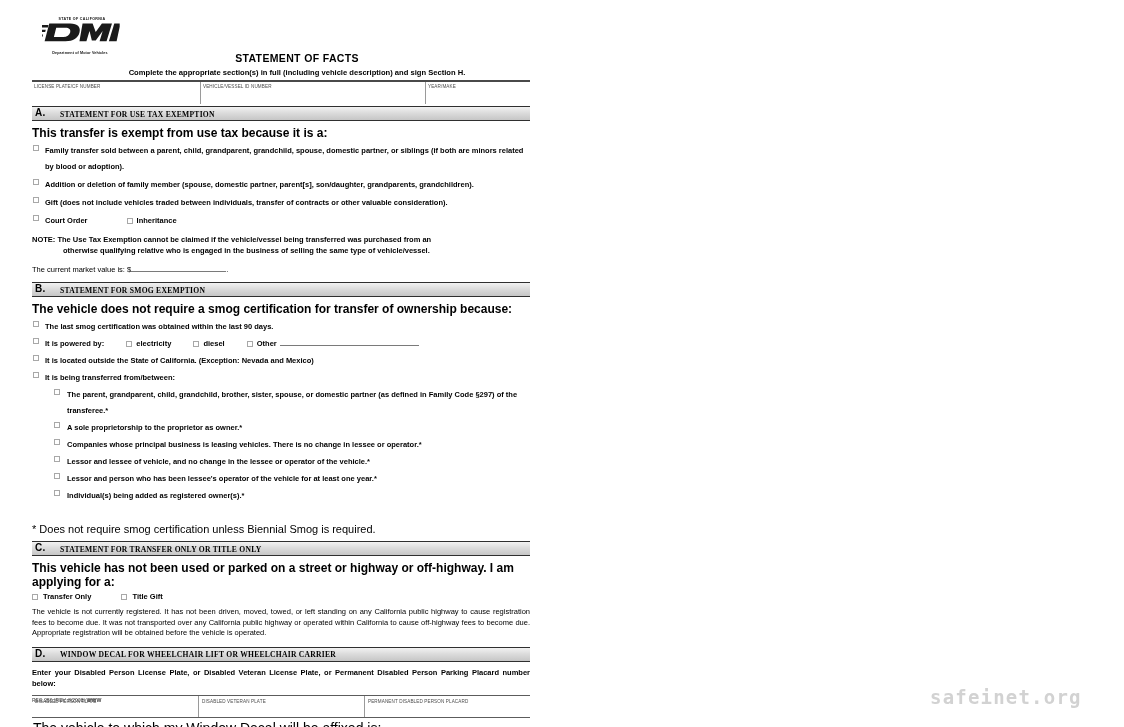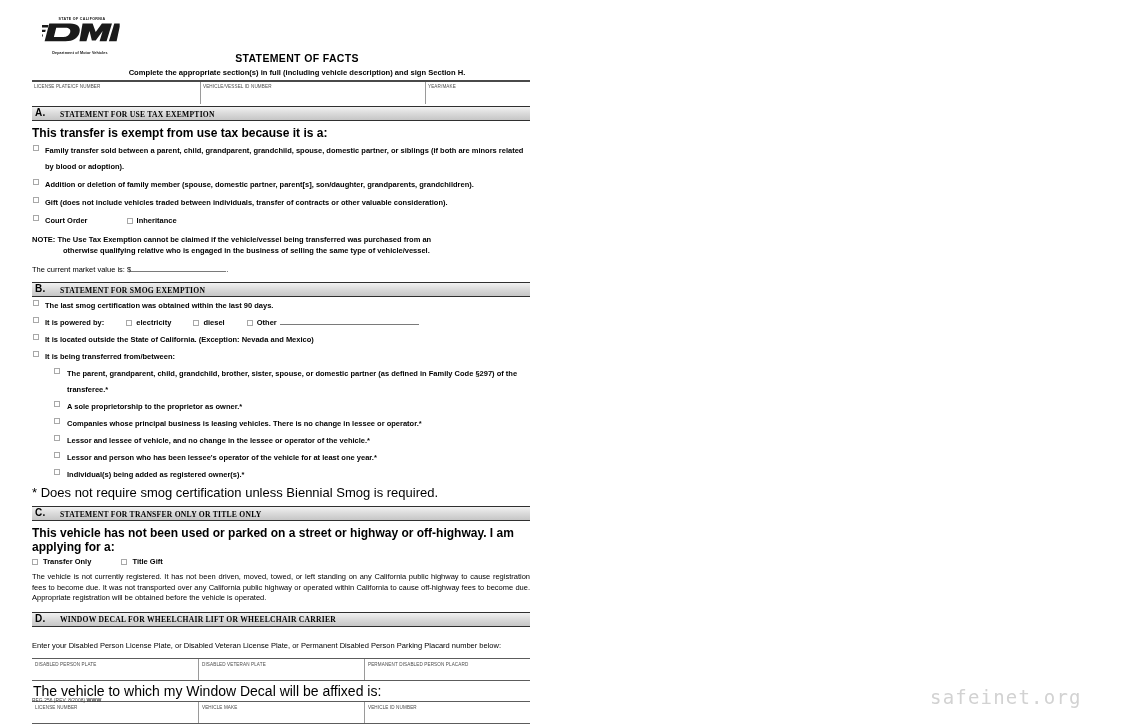--- a/index.html
+++ b/index.html
@@ -74,21 +74,21 @@
   .frow .cap{position:absolute;top:1px;}
   .frow .vdiv{height:21px;}
 
   .plainline{font-size:14px;padding:2px 0 2px 1px;}
 
   .footer{position:absolute;left:32px;top:697px;font-size:4.8px;color:#3a3a3a;letter-spacing:.1px;}
   .footer b{font-size:5.2px;}
 
   .watermark{position:absolute;left:930px;top:686px;
     font-family:"DejaVu Sans Mono", monospace;font-size:19px;color:#d2d2d2;
-    letter-spacing:1.2px;}
+    letter-spacing:1.2px;font-weight:bold;}
 </style>
 </head>
 <body>
 
 <div class="page">
 
   <div class="logo-wrap">
     <div class="logo-top">STATE OF CALIFORNIA</div>
     <svg class="logo-mark" viewBox="0 0 200 62">
       <g fill="#1a1a1a">
@@ -160,20 +160,21 @@
 
     <div style="margin-top:7px;font-size:7.5px;">
       <span>The current market value is: $</span><span class="fill" style="width:95px;"></span><span>.</span>
     </div>
 
     <div class="secbar" style="margin-top:8px;">
       <span class="secletter">B.</span>
       <span class="sectext">STATEMENT FOR SMOG EXEMPTION</span>
     </div>
 
+    <div class="lead">The vehicle does not require a smog certification for transfer of ownership because:</div>
 
     <div class="ckrow tight">
       <span class="cb"></span>
       <span>The last smog certification was obtained within the last 90 days.</span>
     </div>
 
     <div class="ckrow tight">
       <span class="cb"></span>
       <span>It is powered by:</span>
       <span class="inlinecb" style="margin-left:20px;"><span class="cb"></span><span>electricity</span></span>
@@ -210,42 +211,42 @@
       <div class="ckrow tight">
         <span class="cb"></span>
         <span class="cont">Lessor and person who has been lessee's operator of the vehicle for at least one year.*</span>
       </div>
       <div class="ckrow tight">
         <span class="cb"></span>
         <span class="cont">Individual(s) being added as registered owner(s).*</span>
       </div>
     </div>
 
-    <div style="font-size:13px;margin-top:2px;">* Does not require smog certification unless Biennial Smog is required.</div>
+    <div style="font-size:11px;margin-top:19px;">* Does not require smog certification unless Biennial Smog is required.</div>
 
     <div class="secbar" style="margin-top:6px;">
       <span class="secletter">C.</span>
       <span class="sectext">STATEMENT FOR TRANSFER ONLY OR TITLE ONLY</span>
     </div>
 
     <div class="lead">This vehicle has not been used or parked on a street or highway or off-highway. I am applying for a:</div>
 
     <div style="font-size:7.5px;font-weight:bold;margin-top:1px;">
       <span><span class="cb" style="margin-right:5px;"></span><span>Transfer Only</span></span>
       <span style="margin-left:28px;"><span class="cb" style="margin-right:5px;"></span><span>Title Gift</span></span>
     </div>
 
     <div class="para" style="margin-top:6px;">The vehicle is not currently registered. It has not been driven, moved, towed, or left standing on any California public highway to cause registration fees to become due. It was not transported over any California public highway or operated within California to cause off-highway fees to become due. Appropriate registration will be obtained before the vehicle is operated.</div>
 
     <div class="secbar" style="margin-top:8px;">
       <span class="secletter">D.</span>
       <span class="sectext">WINDOW DECAL FOR WHEELCHAIR LIFT OR WHEELCHAIR CARRIER</span>
     </div>
 
-    <div class="para" style="margin-top:14px;">Enter your Disabled Person License Plate, or Disabled Veteran License Plate, or Permanent Disabled Person Parking Placard number below:</div>
+    <div class="para" style="margin-top:6px;font-weight:bold;">Enter your Disabled Person License Plate, or Disabled Veteran License Plate, or Permanent Disabled Person Parking Placard number below:</div>
 
     <div style="margin-top:6px;">
       <div class="rule-med"></div>
       <div class="frow">
         <div class="vdiv" style="left:166px;"></div>
         <div class="vdiv" style="left:332px;"></div>
         <div class="cap" style="left:1px;">DISABLED PERSON PLATE</div>
         <div class="cap" style="left:168px;">DISABLED VETERAN PLATE</div>
         <div class="cap" style="left:334px;">PERMANENT DISABLED PERSON PLACARD</div>
       </div>

